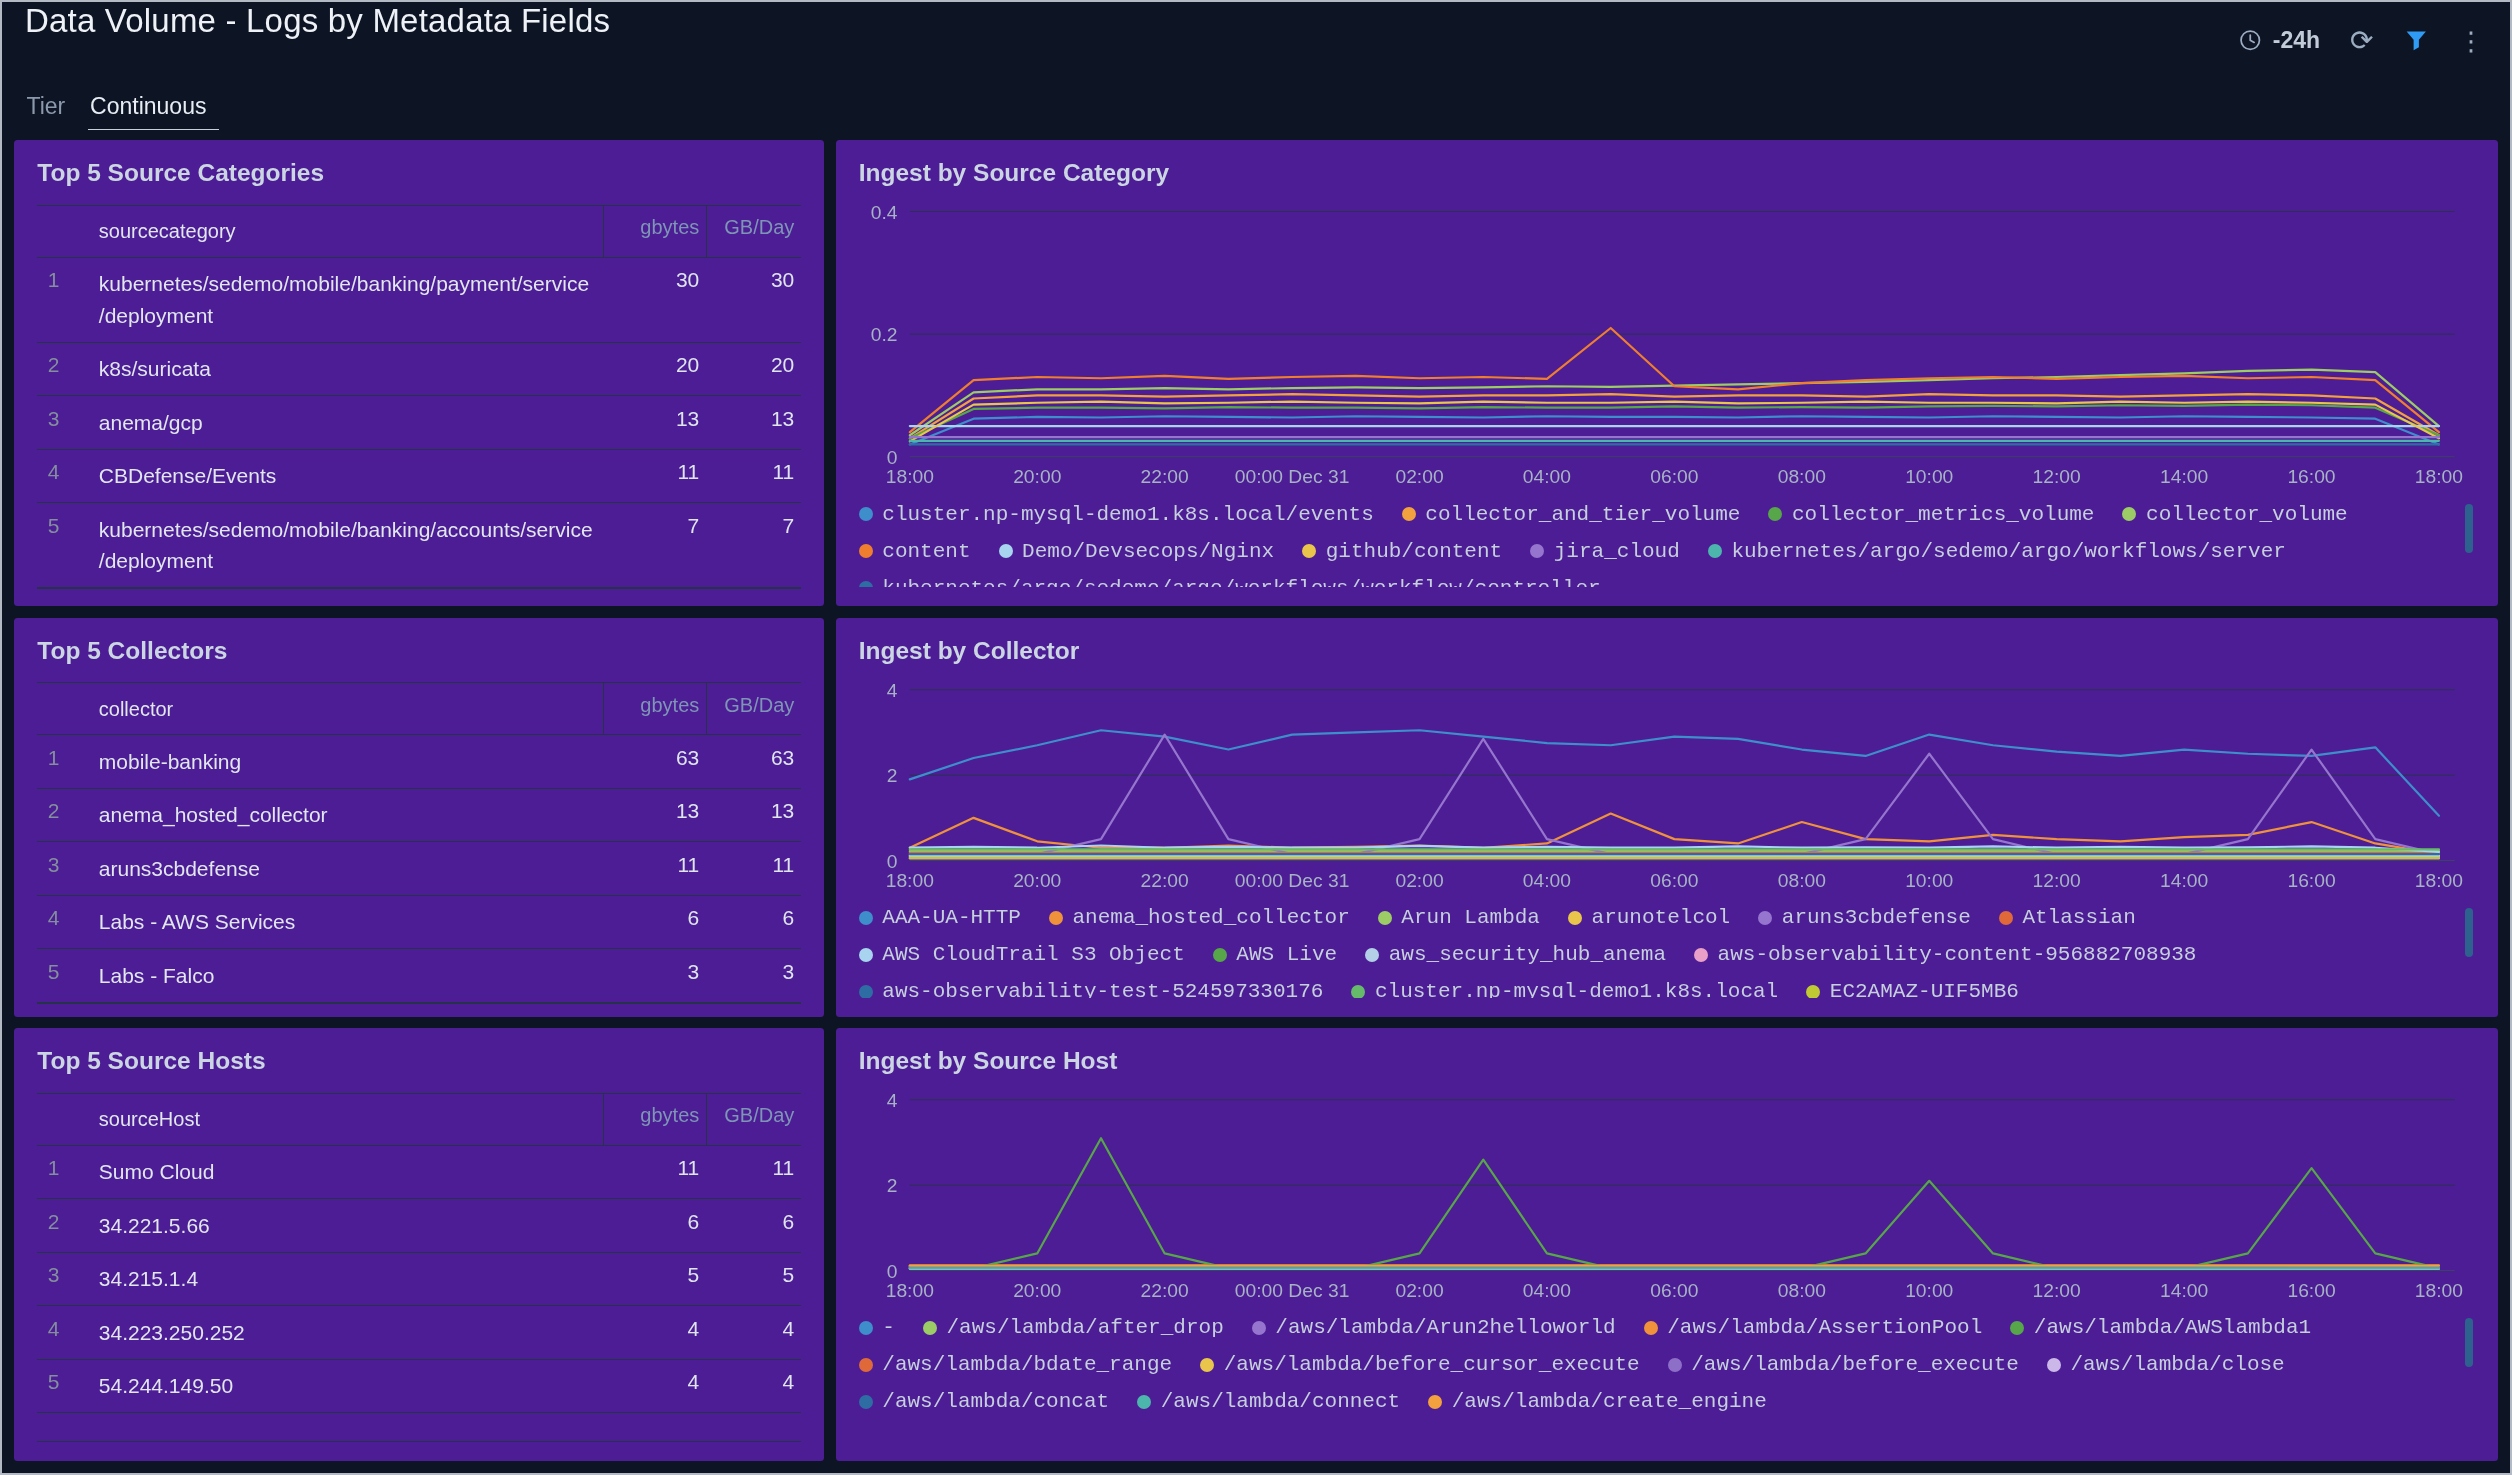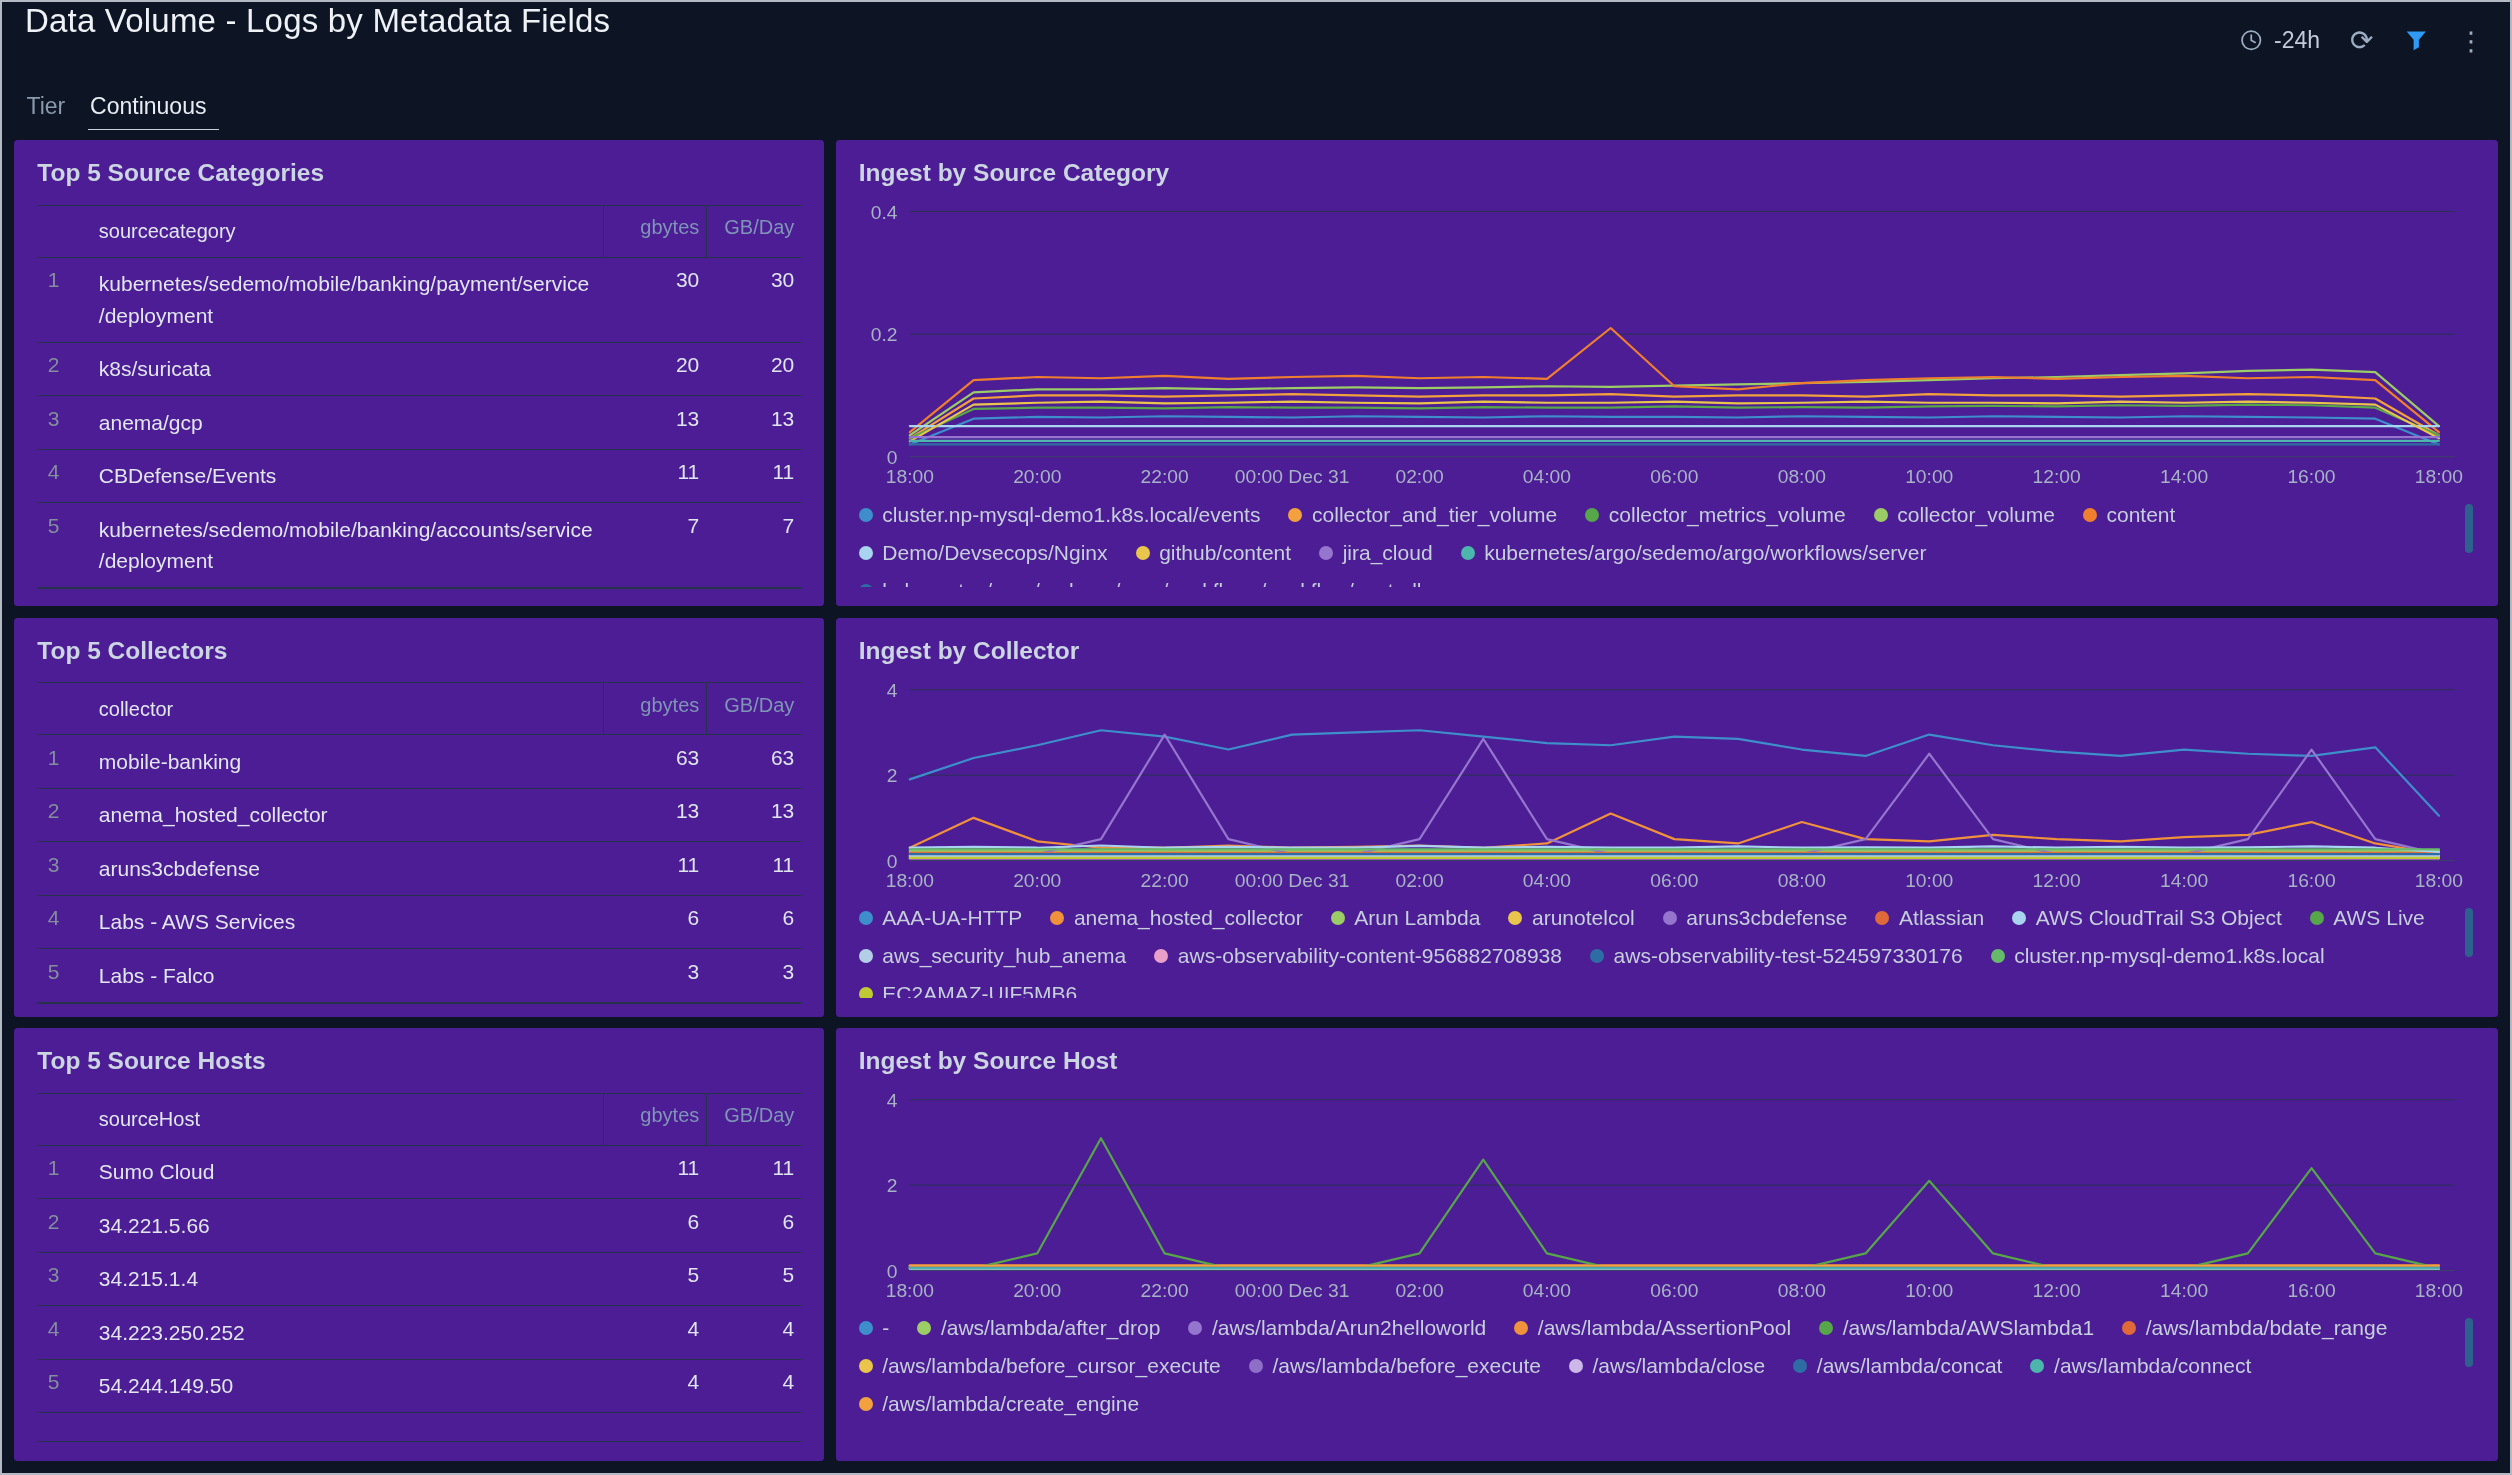--- a/index.html
+++ b/index.html
@@ -10,21 +10,21 @@
     color:#dfe5ee;
     border:2.6px solid #b3bac4;
     overflow:hidden;
     display:flex;
     flex-direction:column;
   }
   
   .header { display:flex; justify-content:space-between; height:77px; padding:0 26px 0 23px; flex:none; }
   .title { font-size:33px; font-weight:500; color:#eef2f7; letter-spacing:0.2px; }
   .actions { display:flex; align-items:center; gap:30px; }
-  .time { display:flex; align-items:center; gap:10.5px; color:#c2ccd9; font-size:23px; cursor:pointer; }
+  .time { display:flex; align-items:center; gap:10.5px; color:#c2ccd9; font-size:23px; cursor:pointer;font-weight:bold; }
   .icon-refresh { font-size:28px; color:#9cadc2; cursor:pointer; line-height:1; }
   .icon-kebab { font-size:26px; color:#9cadc2; cursor:pointer; line-height:1; }
   
   .filterbar { display:flex; align-items:baseline; gap:23px; padding:14px 24.5px 5.3px; flex:none; }
   .filter-label { color:#8b99ac; font-size:23px; }
   .filter-value { color:#e8edf4; font-size:23px; padding:0 12.3px 8.8px 1.8px; border-bottom:1.8px solid #c6cfda; cursor:pointer; }
   
   .grid {
     flex:1;
     display:grid;
@@ -44,21 +44,21 @@
   .c-name { flex:1; padding:10.5px 8.8px 10.5px 10.5px; line-height:1.5; overflow-wrap:anywhere; color:#e2e7ef; }
   .c-num  { width:103px; flex:none; text-align:right; padding:10.5px 7px; }
   .c-num2 { width:95px; flex:none; text-align:right; padding:10.5px 7px; }
   .thead .c-num, .thead .c-num2 { border-left:0.9px solid #263249; }
   .tfill { flex:1; border-bottom:0.9px solid #263249; }
   
   .chart { flex:none; }
   .chart svg { display:block; }
   svg text.tick { fill:#a7b3c4; font-size:22px; font-family:"Liberation Sans", sans-serif; }
   .legend-wrap { position:relative; margin-top:12.3px; flex:1; overflow:hidden; min-height:0; }
-  .legend { display:flex; flex-wrap:wrap; column-gap:28px; row-gap:14px; padding-right:26px; }
+  .legend { display:flex; flex-wrap:wrap; column-gap:28px; row-gap:14px; padding-right:26px;font-family:Liberation Mono, monospace; }
   .li { display:flex; align-items:center; gap:9.6px; font-size:21px; color:#c6cfdc; cursor:pointer; white-space:nowrap; }
   .dot { width:14px; height:14px; border-radius:50%; flex:none; }
   .scroll-thumb { position:absolute; right:1.8px; top:1.8px; width:8px; height:49px; border-radius:4.4px; background:#2d628f; }
 </style>
 </head>
 <body>
 
 <header class="header">
   <h1 class="title">Data Volume - Logs by Metadata Fields</h1>
   <div class="actions">

